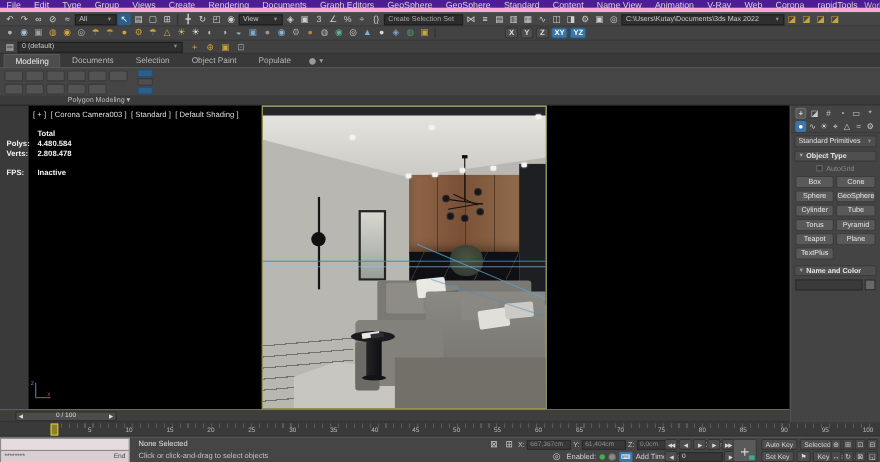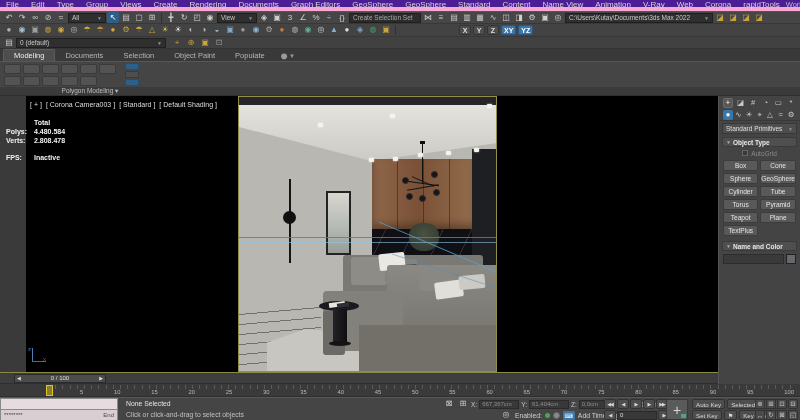--- a/index.html
+++ b/index.html
@@ -501,21 +501,21 @@
         <span class="icon" style="color: rgb(202, 164, 60);">
           <span>▣</span>
         </span>
         <span class="icon" style="color: rgb(154, 154, 154);">
           <span>⊡</span>
         </span>
       </div>
   </div>
 
   <div class="ribbontabs">
-    <div style="display:flex;align-items:center">
+    <div style="display:flex;align-items:flex-start">
 
     <span class="rtab active"><span>Modeling</span></span>
         <span class="rtab"><span>Documents</span></span>
         <span class="rtab"><span>Selection</span></span>
         <span class="rtab"><span>Object Paint</span></span>
         <span class="rtab"><span>Populate</span></span>
       </div>
     <span class="rtabcfg">⬤ ▼</span>
   </div>
 

